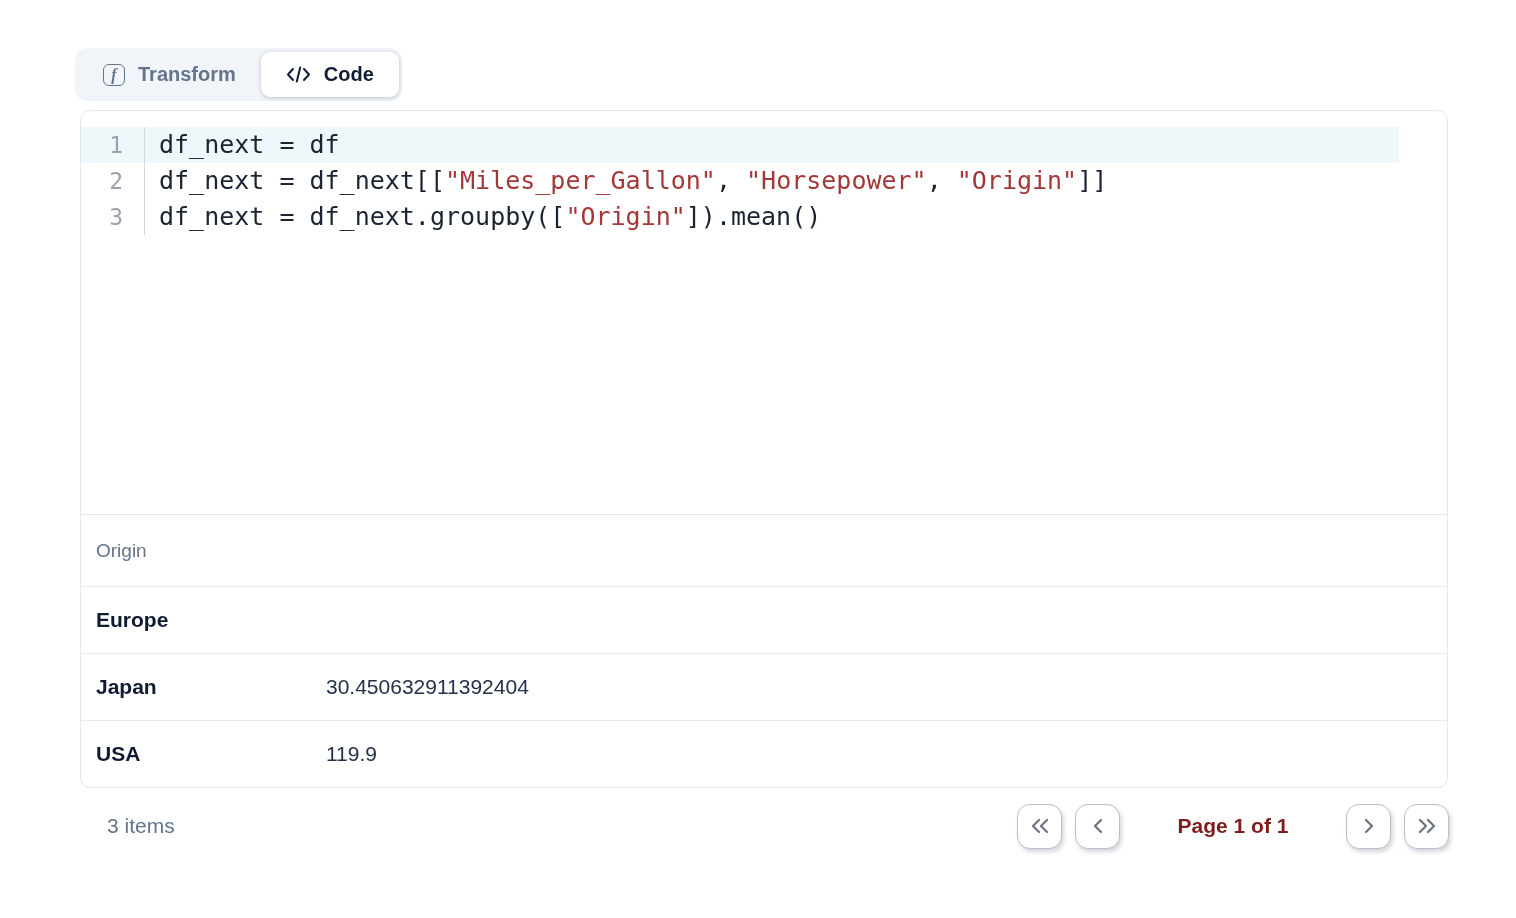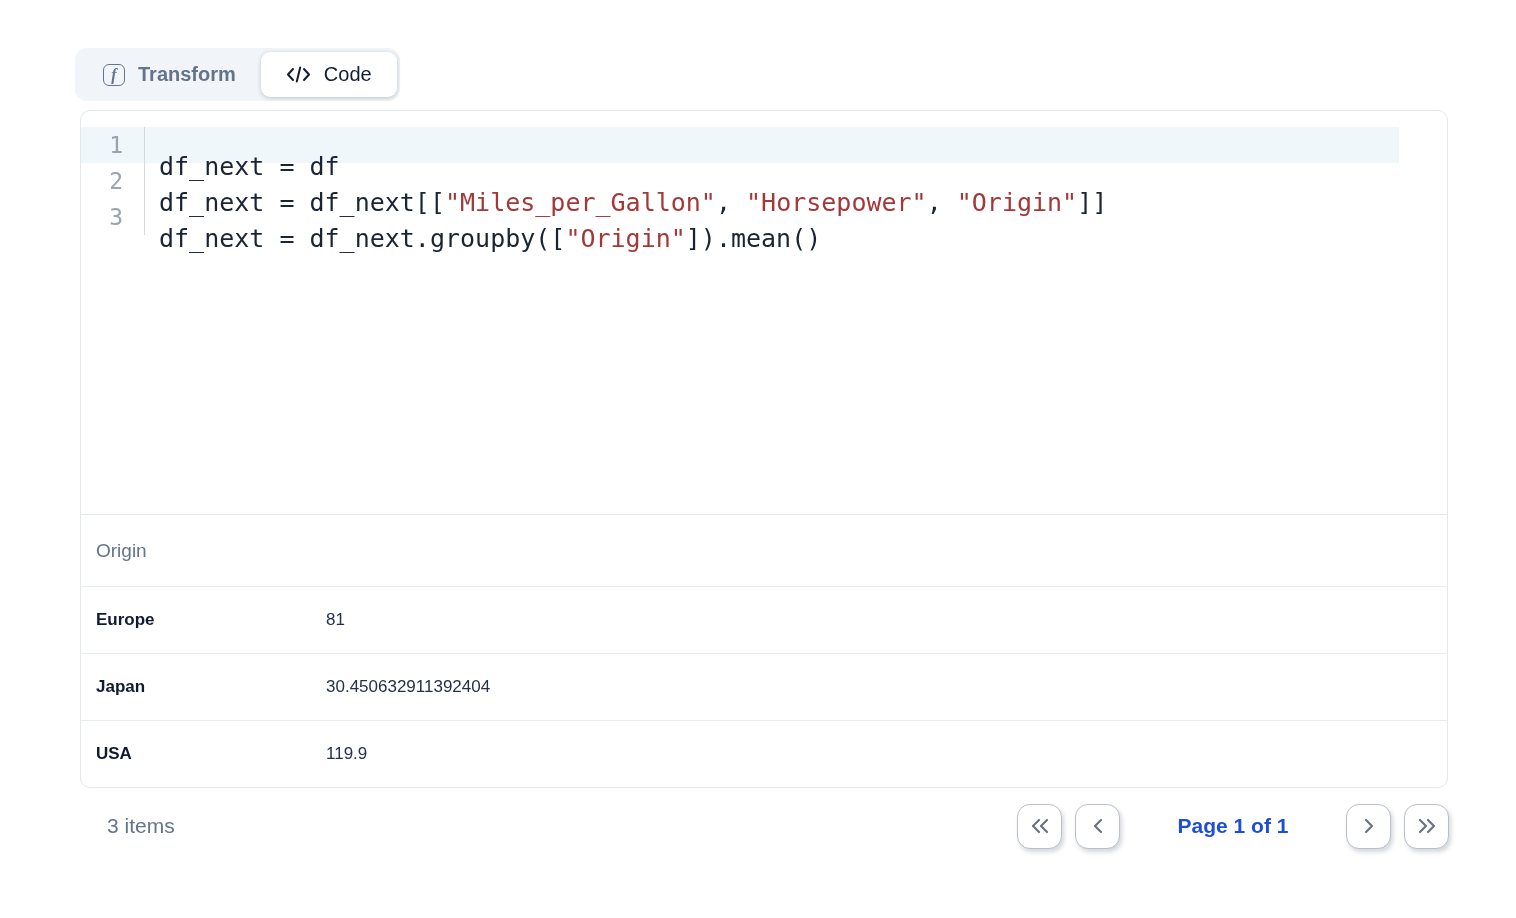--- a/index.html
+++ b/index.html
@@ -7,63 +7,63 @@
     font-family:"Liberation Sans", sans-serif; color:#1e293b; overflow:hidden; }
   body { position:relative; }
 
   
   .tab-group { position:absolute; left:75px; top:48px; height:53px;
     background:#f1f5f9; border-radius:12px; display:flex; align-items:center;
     padding:0 3px; }
   .tab { display:flex; align-items:center; gap:13px; height:45px;
     padding:0 25px; border-radius:9px; font-size:20px; cursor:pointer; }
   .tab-inactive { color:#64748b; font-weight:600; }
-  .tab-active { background:#ffffff; color:#111c35; font-weight:400;
+  .tab-active { background:#ffffff; color:#111c35; font-weight:700;
     box-shadow:0 1px 4px rgba(15,23,42,0.22); }
   .fn-icon { width:22px; height:22px; border:1.6px solid #64748b; border-radius:6px;
     display:flex; align-items:center; justify-content:center;
     font-family:"Liberation Serif", serif; font-style:italic; font-weight:700;
     font-size:16px; color:#64748b; line-height:1; }
 
   
   .main-panel { position:absolute; left:80px; top:110px; width:1368px; height:678px;
     border:1px solid #e3e8ee; border-radius:10px; overflow:hidden; background:#fff;
     display:flex; flex-direction:column; }
 
   
   .code-area { height:403px; padding-top:16px;
     font-family:"DejaVu Sans Mono", monospace; font-size:25px; flex-shrink:0; }
   .code-line { display:flex; height:36px; line-height:36px; }
   .code-line.active { background:linear-gradient(to right,
       #eff7fb 0, #eff7fb calc(100% - 48px), transparent calc(100% - 48px)); }
   .gutter-cell { width:64px; flex-shrink:0; text-align:right; padding-right:21px;
     color:#9ca3af; font-size:23px; border-right:1px solid #d4d9e0; }
-  .code-cell { padding-left:14px; white-space:pre; color:#1b2433;margin-top:22px; }
+  .code-cell { padding-left:14px; white-space:pre; color:#1b2433; }
   .tok-string { color:#a43838; }
 
   
   .data-table { border-top:1px solid #e3e8ee; }
   .t-row { display:grid; grid-template-columns:230px 580px 1fr; align-items:center; }
   .t-head { height:71px; color:#64748b; font-size:19px; font-weight:500; }
-  .t-body-row { height:67px; border-top:1px solid #e8ecf2; font-size:17px; color:#25304a; }
+  .t-body-row { height:67px; border-top:1px solid #e8ecf2; font-size:21px; color:#25304a; }
   .t-cell { padding-left:15px; white-space:nowrap; }
   .cell-origin { font-weight:700; color:#101b33; }
   .sort-icon { margin-left:14px; vertical-align:-4px; }
   .th-sortable { cursor:pointer; }
 
   
   .footer { position:absolute; left:92px; top:801px; width:1368px; height:50px;
     display:flex; align-items:center; }
   .items-count { margin-left:15px; color:#64748b; font-size:21px; }
   .pager { margin-left:auto; margin-right:11px; display:flex; align-items:center; }
   .page-btn { width:45px; height:45px; background:#fff; border:1.6px solid #b9c0cc;
     border-radius:13px; display:flex; align-items:center; justify-content:center;
     box-shadow:2px 3px 4px rgba(100,110,130,0.28); cursor:pointer; }
   .page-btn + .page-btn { margin-left:13px; }
-  .page-label { font-size:21px; font-weight:600; color:#1d4ed8; margin:0 57px;
+  .page-label { font-size:21px; font-weight:600; color:#7f1d1d; margin:0 57px;
     min-width:112px; text-align:center; }
   svg { display:block; }
 </style>
 </head>
 <body>
 
 <div class="tab-group">
   <div class="tab tab-inactive">
     <span class="fn-icon">f</span>
     <span>Transform</span>
@@ -95,21 +95,20 @@
         <span class="code-cell"><span class="tok-code">df_next = df_next.groupby([</span><span class="tok-string">"Origin"</span><span class="tok-code">]).mean()</span></span>
       </div>
     </div>
   <div class="data-table">
     <div class="t-row t-head" id="table-header">
         <div class="t-cell"><span>Origin</span></div>
       </div>
     <div id="table-body">
         <div class="t-row t-body-row">
           <div class="t-cell cell-origin">Europe</div>
-          <div class="t-cell">81</div>
         </div>
         <div class="t-row t-body-row">
           <div class="t-cell cell-origin">Japan</div>
           <div class="t-cell">30.450632911392404</div>
         </div>
         <div class="t-row t-body-row">
           <div class="t-cell cell-origin">USA</div>
           <div class="t-cell">119.9</div>
         </div>
       </div>

